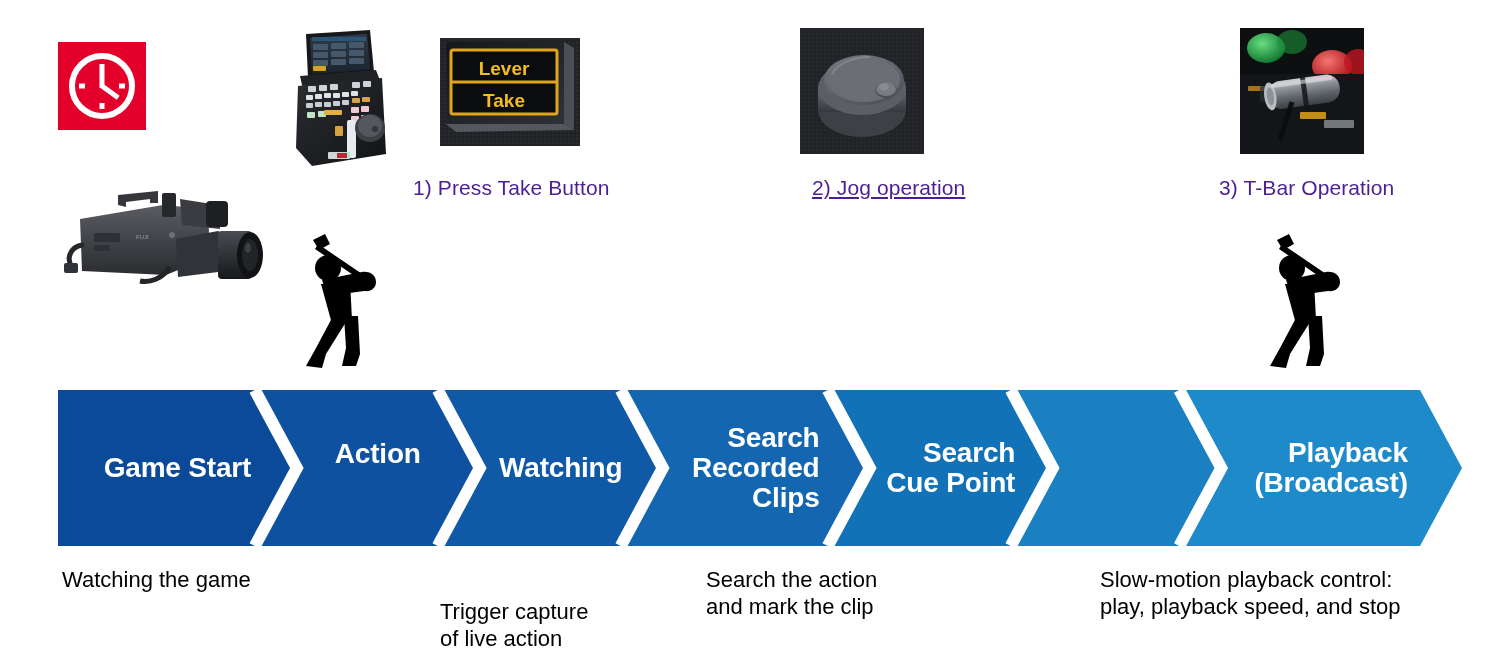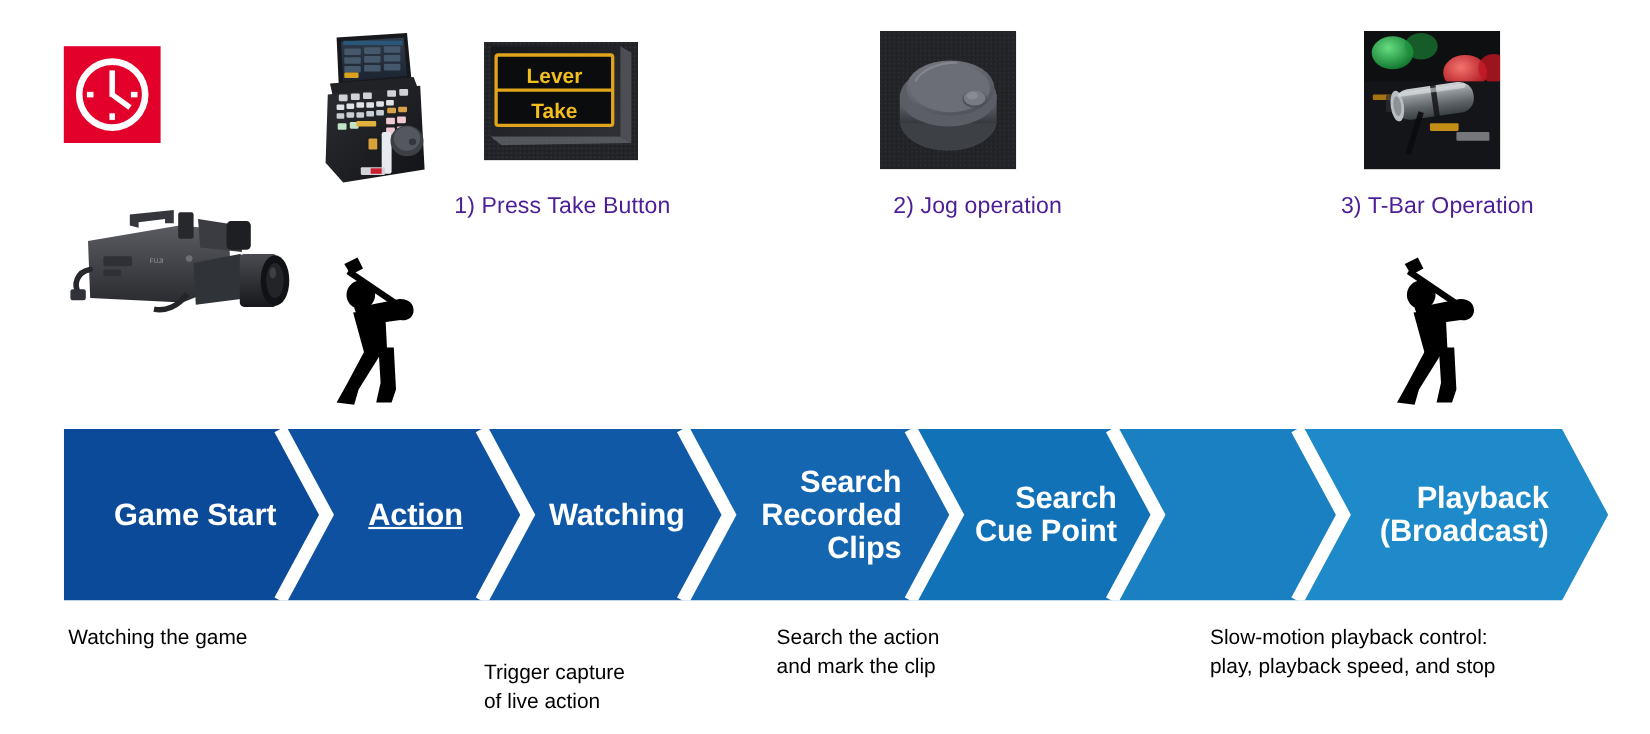--- a/index.html
+++ b/index.html
@@ -46,38 +46,38 @@
   .golfer-1{left:292px;top:228px;}
   .golfer-2{left:1256px;top:228px;}
 
   
   .step-caption{
     position:absolute;top:176px;
     font-size:21px;color:#4c1d95;white-space:nowrap;
     letter-spacing:.1px;
   }
   .sc-1{left:413px;}
-  .sc-2{left:812px;}
+  .sc-2{left:812px;text-decoration:underline;}
   .sc-3{left:1219px;}
 
   
   .banner{position:absolute;left:58px;top:390px;width:1404px;height:156px;}
   .banner svg{display:block;width:1404px;height:156px;}
   .chev-label{
     position:absolute;color:#ffffff;font-weight:bold;
     font-size:28px;line-height:30px;text-align:right;
     white-space:pre-line;letter-spacing:-.2px;
     transform:translate(-50%,-50%);
     text-shadow:0 0 0 rgba(0,0,0,0);
     pointer-events:none;
   }
 
   
   .desc{
-    position:absolute;font-size:19px;line-height:27px;
+    position:absolute;font-size:22px;line-height:27px;
     color:#000;white-space:pre-line;
   }
   .d-1{left:62px;top:566px;}
   .d-2{left:440px;top:566px;margin-top:32px;}
   .d-3{left:706px;top:566px;}
   .d-4{left:1100px;top:566px;}
 </style>
 </head>
 <body>
 
@@ -370,21 +370,21 @@
         <path d="M 562.7407407407408 0 L 604.7407407407408 78 L 562.7407407407408 156" fill="none" stroke="#ffffff" stroke-width="12" stroke-linejoin="miter"></path>
         <path d="M 769.7777777777778 0 L 952.7407407407408 0 L 994.7407407407408 78 L 952.7407407407408 156 L 769.7777777777778 156 L 811.7777777777778 78 Z" fill="#1272b8"></path>
         <path d="M 769.7777777777778 0 L 811.7777777777778 78 L 769.7777777777778 156" fill="none" stroke="#ffffff" stroke-width="12" stroke-linejoin="miter"></path>
         <path d="M 952.7407407407408 0 L 1121.2592592592594 0 L 1163.2592592592594 78 L 1121.2592592592594 156 L 952.7407407407408 156 L 994.7407407407408 78 Z" fill="#1a80c2"></path>
         <path d="M 952.7407407407408 0 L 994.7407407407408 78 L 952.7407407407408 156" fill="none" stroke="#ffffff" stroke-width="12" stroke-linejoin="miter"></path>
         <path d="M 1121.2592592592594 0 L 1362 0 L 1404 78 L 1362 156 L 1121.2592592592594 156 L 1163.2592592592594 78 Z" fill="#1e8ac9"></path>
         <path d="M 1121.2592592592594 0 L 1163.2592592592594 78 L 1121.2592592592594 156" fill="none" stroke="#ffffff" stroke-width="12" stroke-linejoin="miter"></path>
       </svg>
     <div id="chev-labels">
         <div class="chev-label" style="left: 119.407px; top: 78px;">Game Start</div>
-        <div class="chev-label" style="left: 319.796px; top: 78px; text-decoration: underline;">Action</div>
+        <div class="chev-label" style="left: 319.796px; top: 64px;">Action</div>
         <div class="chev-label" style="left: 502.759px; top: 78px;">Watching</div>
         <div class="chev-label" style="left: 697.759px; top: 78px;">Search
 Recorded
 Clips</div>
         <div class="chev-label" style="left: 892.759px; top: 78px;">Search
 Cue Point</div>
         <div class="chev-label" style="left: 1273.13px; top: 78px;">Playback
 (Broadcast)</div>
       </div>
   </div>

